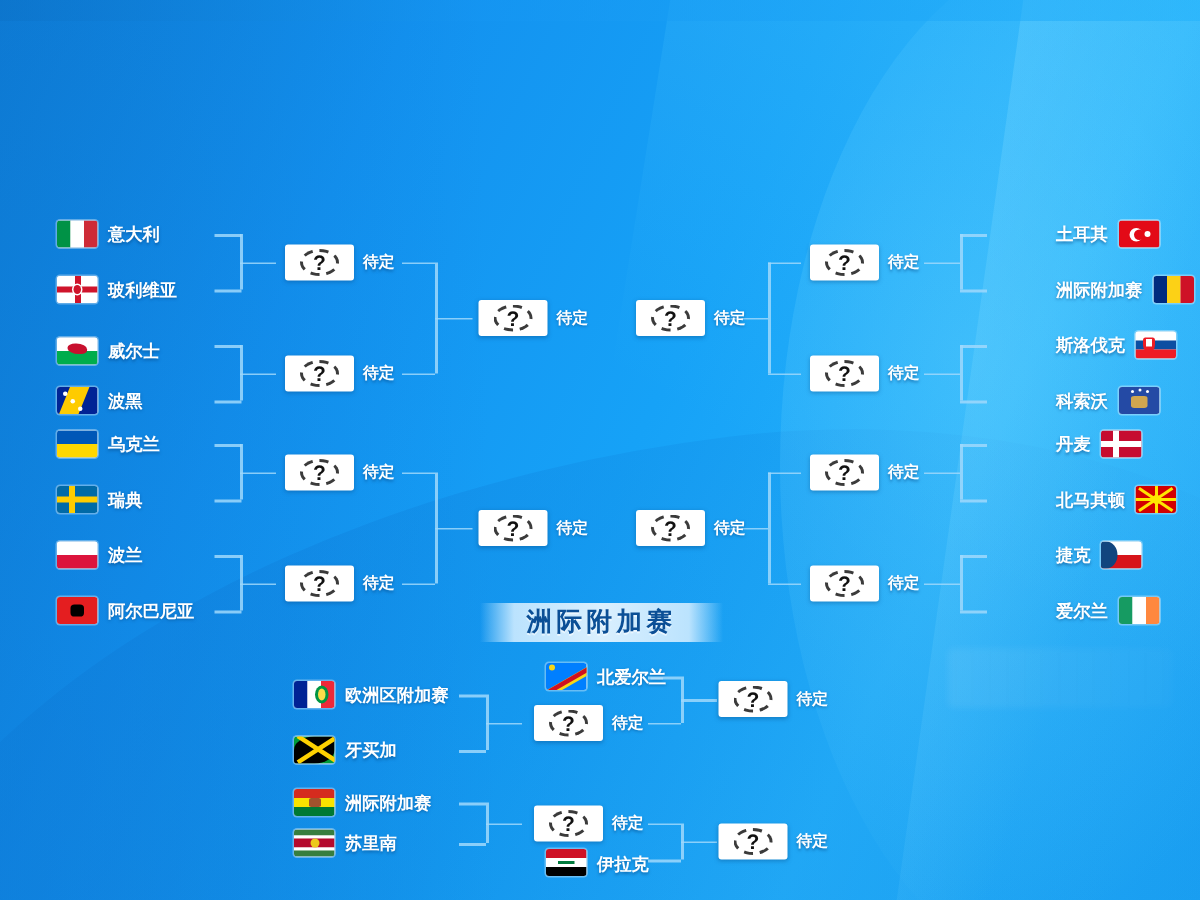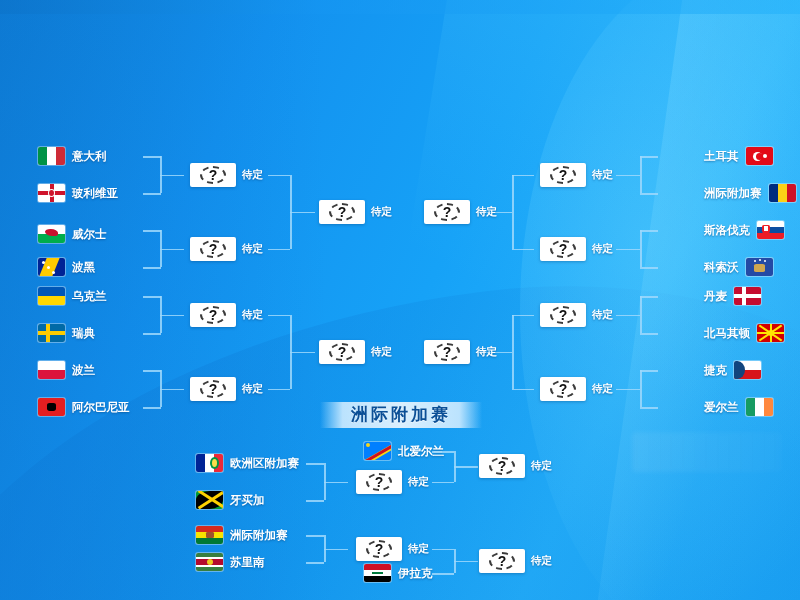--- a/index.html
+++ b/index.html
@@ -429,21 +429,21 @@
       </div>
       <div class="team" style="left: 364px; top: 440px;">
         <span class="flag">
           <i style="background: rgb(0, 127, 255); left: 0px; top: 0px; width: 27px; height: 18px;"></i>
           <i style="background: rgb(247, 214, 24); left: 0px; top: 9px; width: 34px; height: 5px; transform: rotate(-30deg);"></i>
           <i style="background: rgb(206, 16, 33); left: 0px; top: 9px; width: 34px; height: 3px; transform: rotate(-30deg);"></i>
           <i style="background: rgb(247, 214, 24); left: 2px; top: 1px; width: 4px; height: 4px; border-radius: 50%;"></i>
         </span>
         <span class="name">北爱尔兰</span>
       </div>
-      <div class="team" style="left: 364px; top: 562px;">
+      <div class="team" style="left: 364px; top: 562px; align-items: flex-end;">
         <span class="flag">
           <i style="background: rgb(206, 17, 38); left: 0px; top: 0px; width: 27px; height: 6px;"></i>
           <i style="background: rgb(255, 255, 255); left: 0px; top: 6px; width: 27px; height: 6px;"></i>
           <i style="background: rgb(0, 0, 0); left: 0px; top: 12px; width: 27px; height: 6px;"></i>
           <i style="background: rgb(0, 122, 61); left: 8px; top: 8px; width: 11px; height: 2px;"></i>
         </span>
         <span class="name">伊拉克</span>
       </div>
       <div class="ln h" style="left: 432px; top: 451px; width: 22px;"></div>
       <div class="ln h" style="left: 432px; top: 481.5px; width: 22px;"></div>

